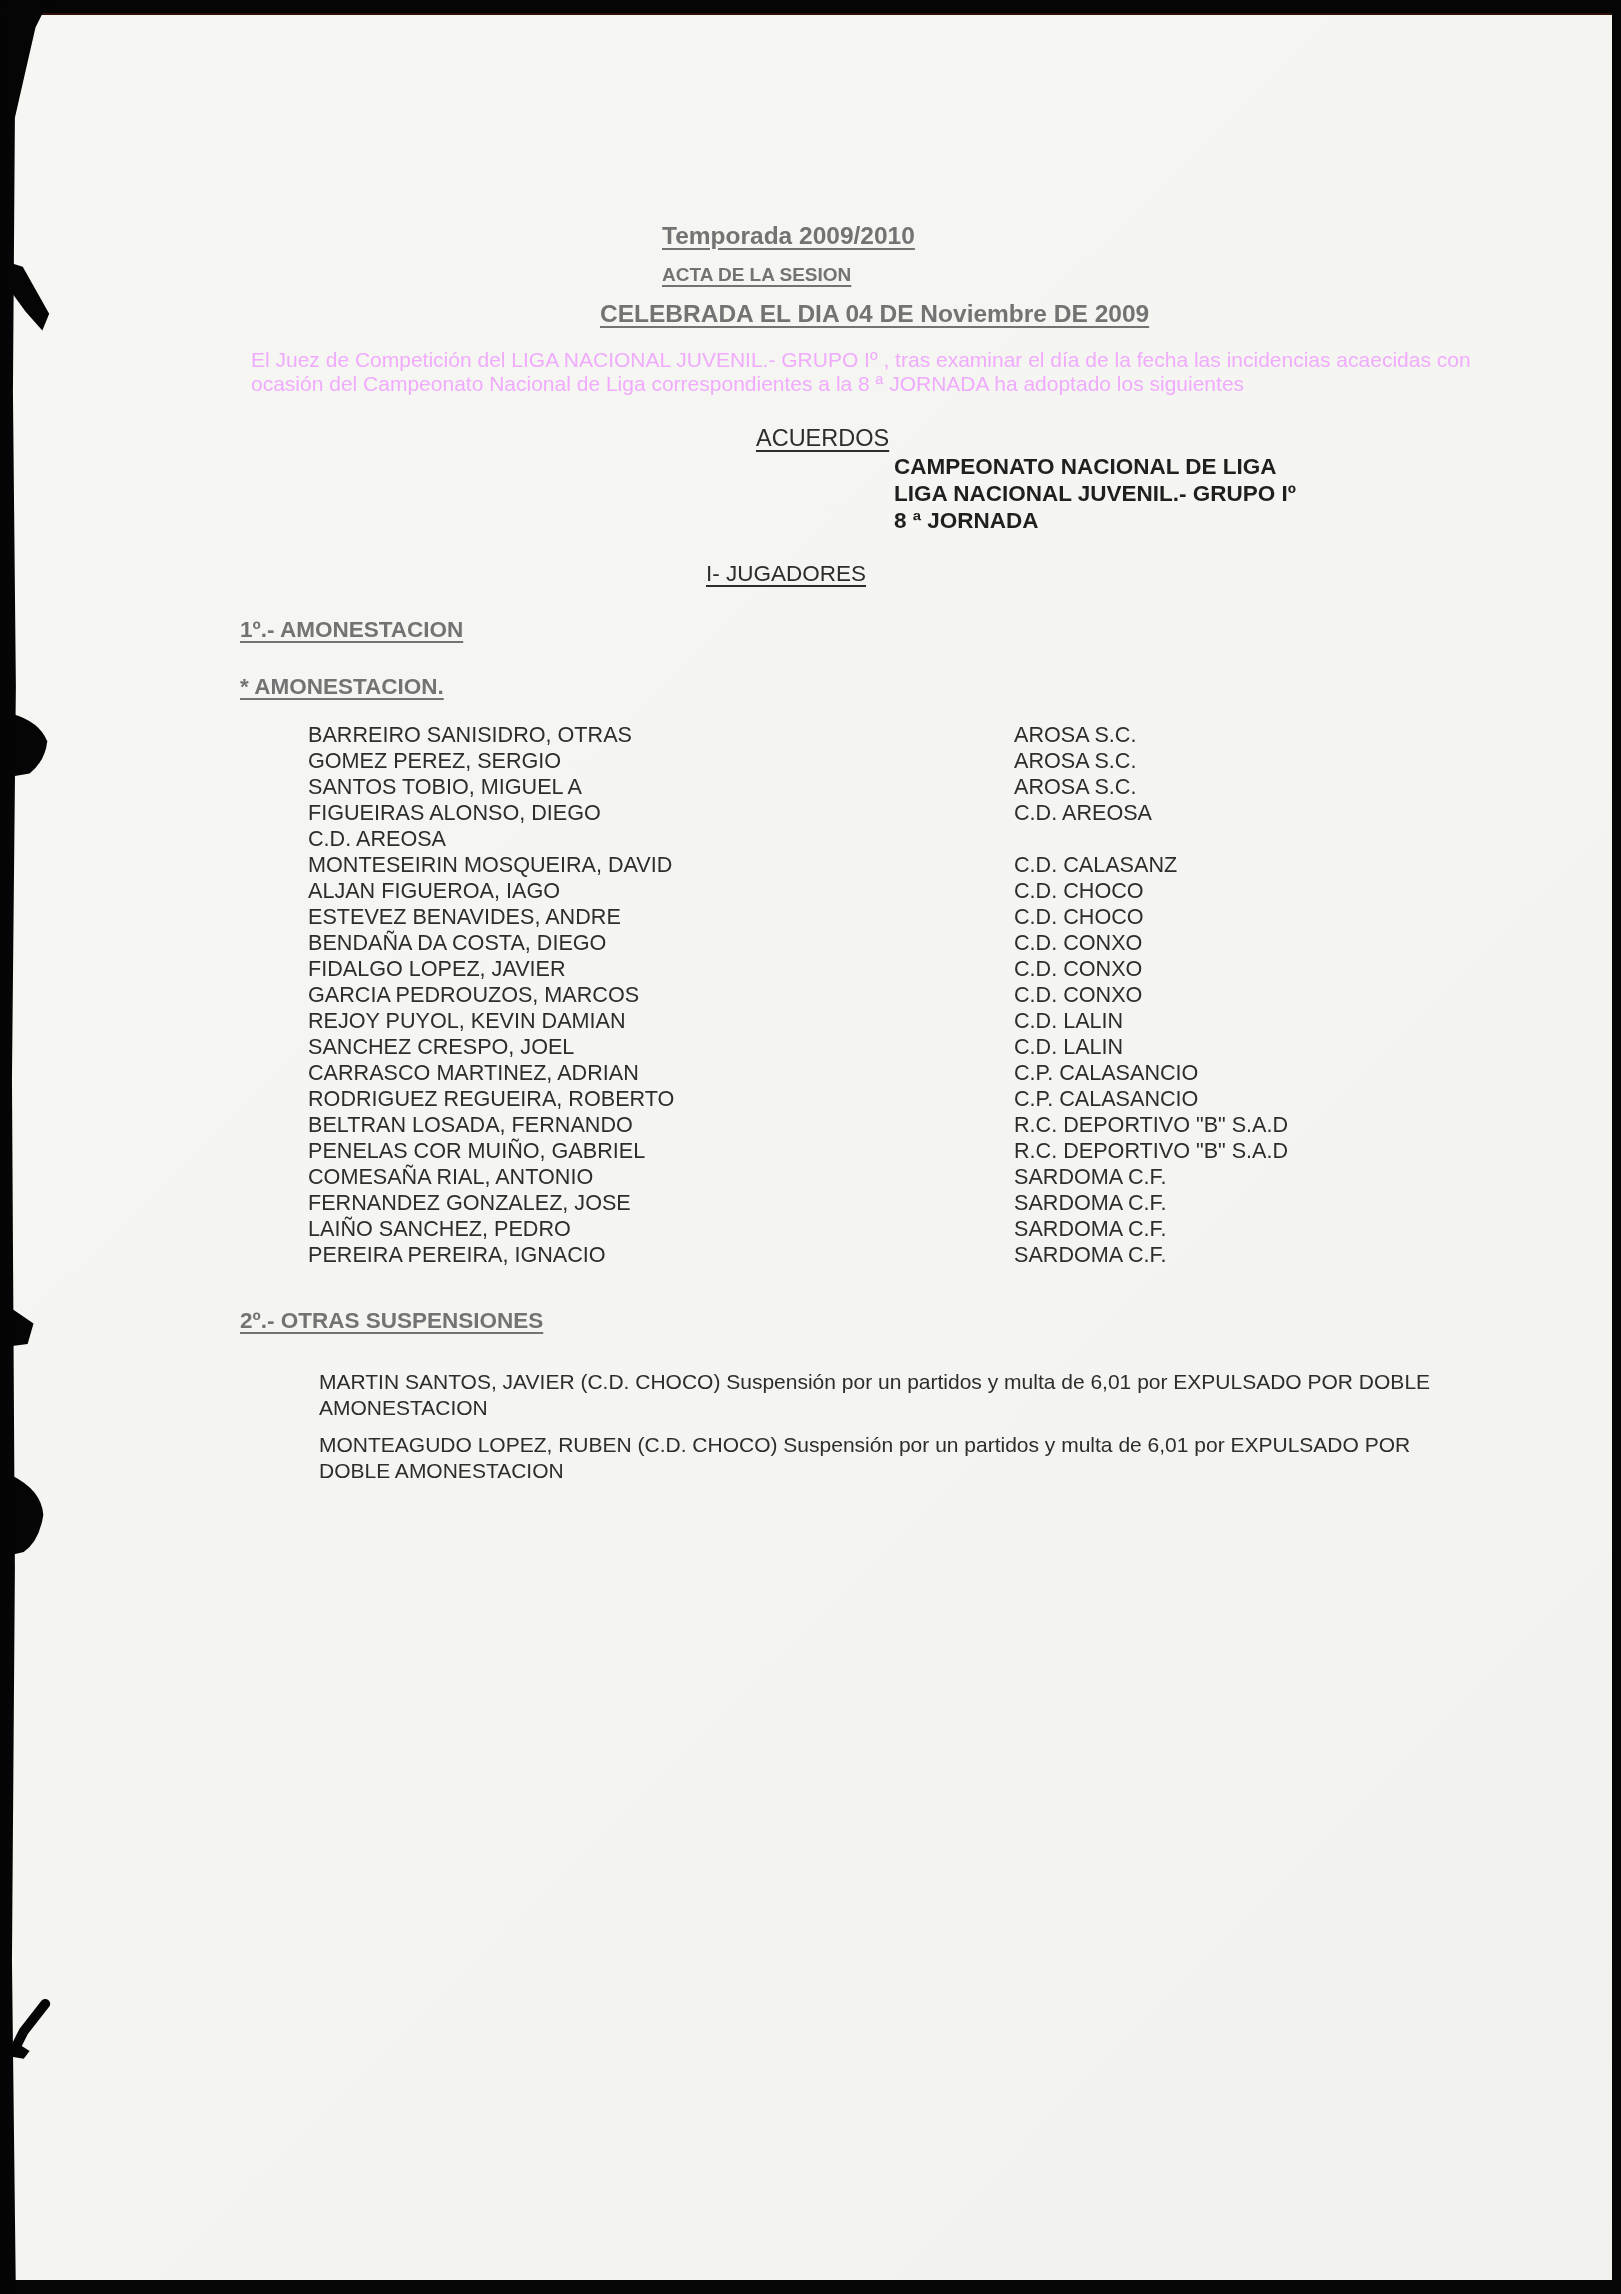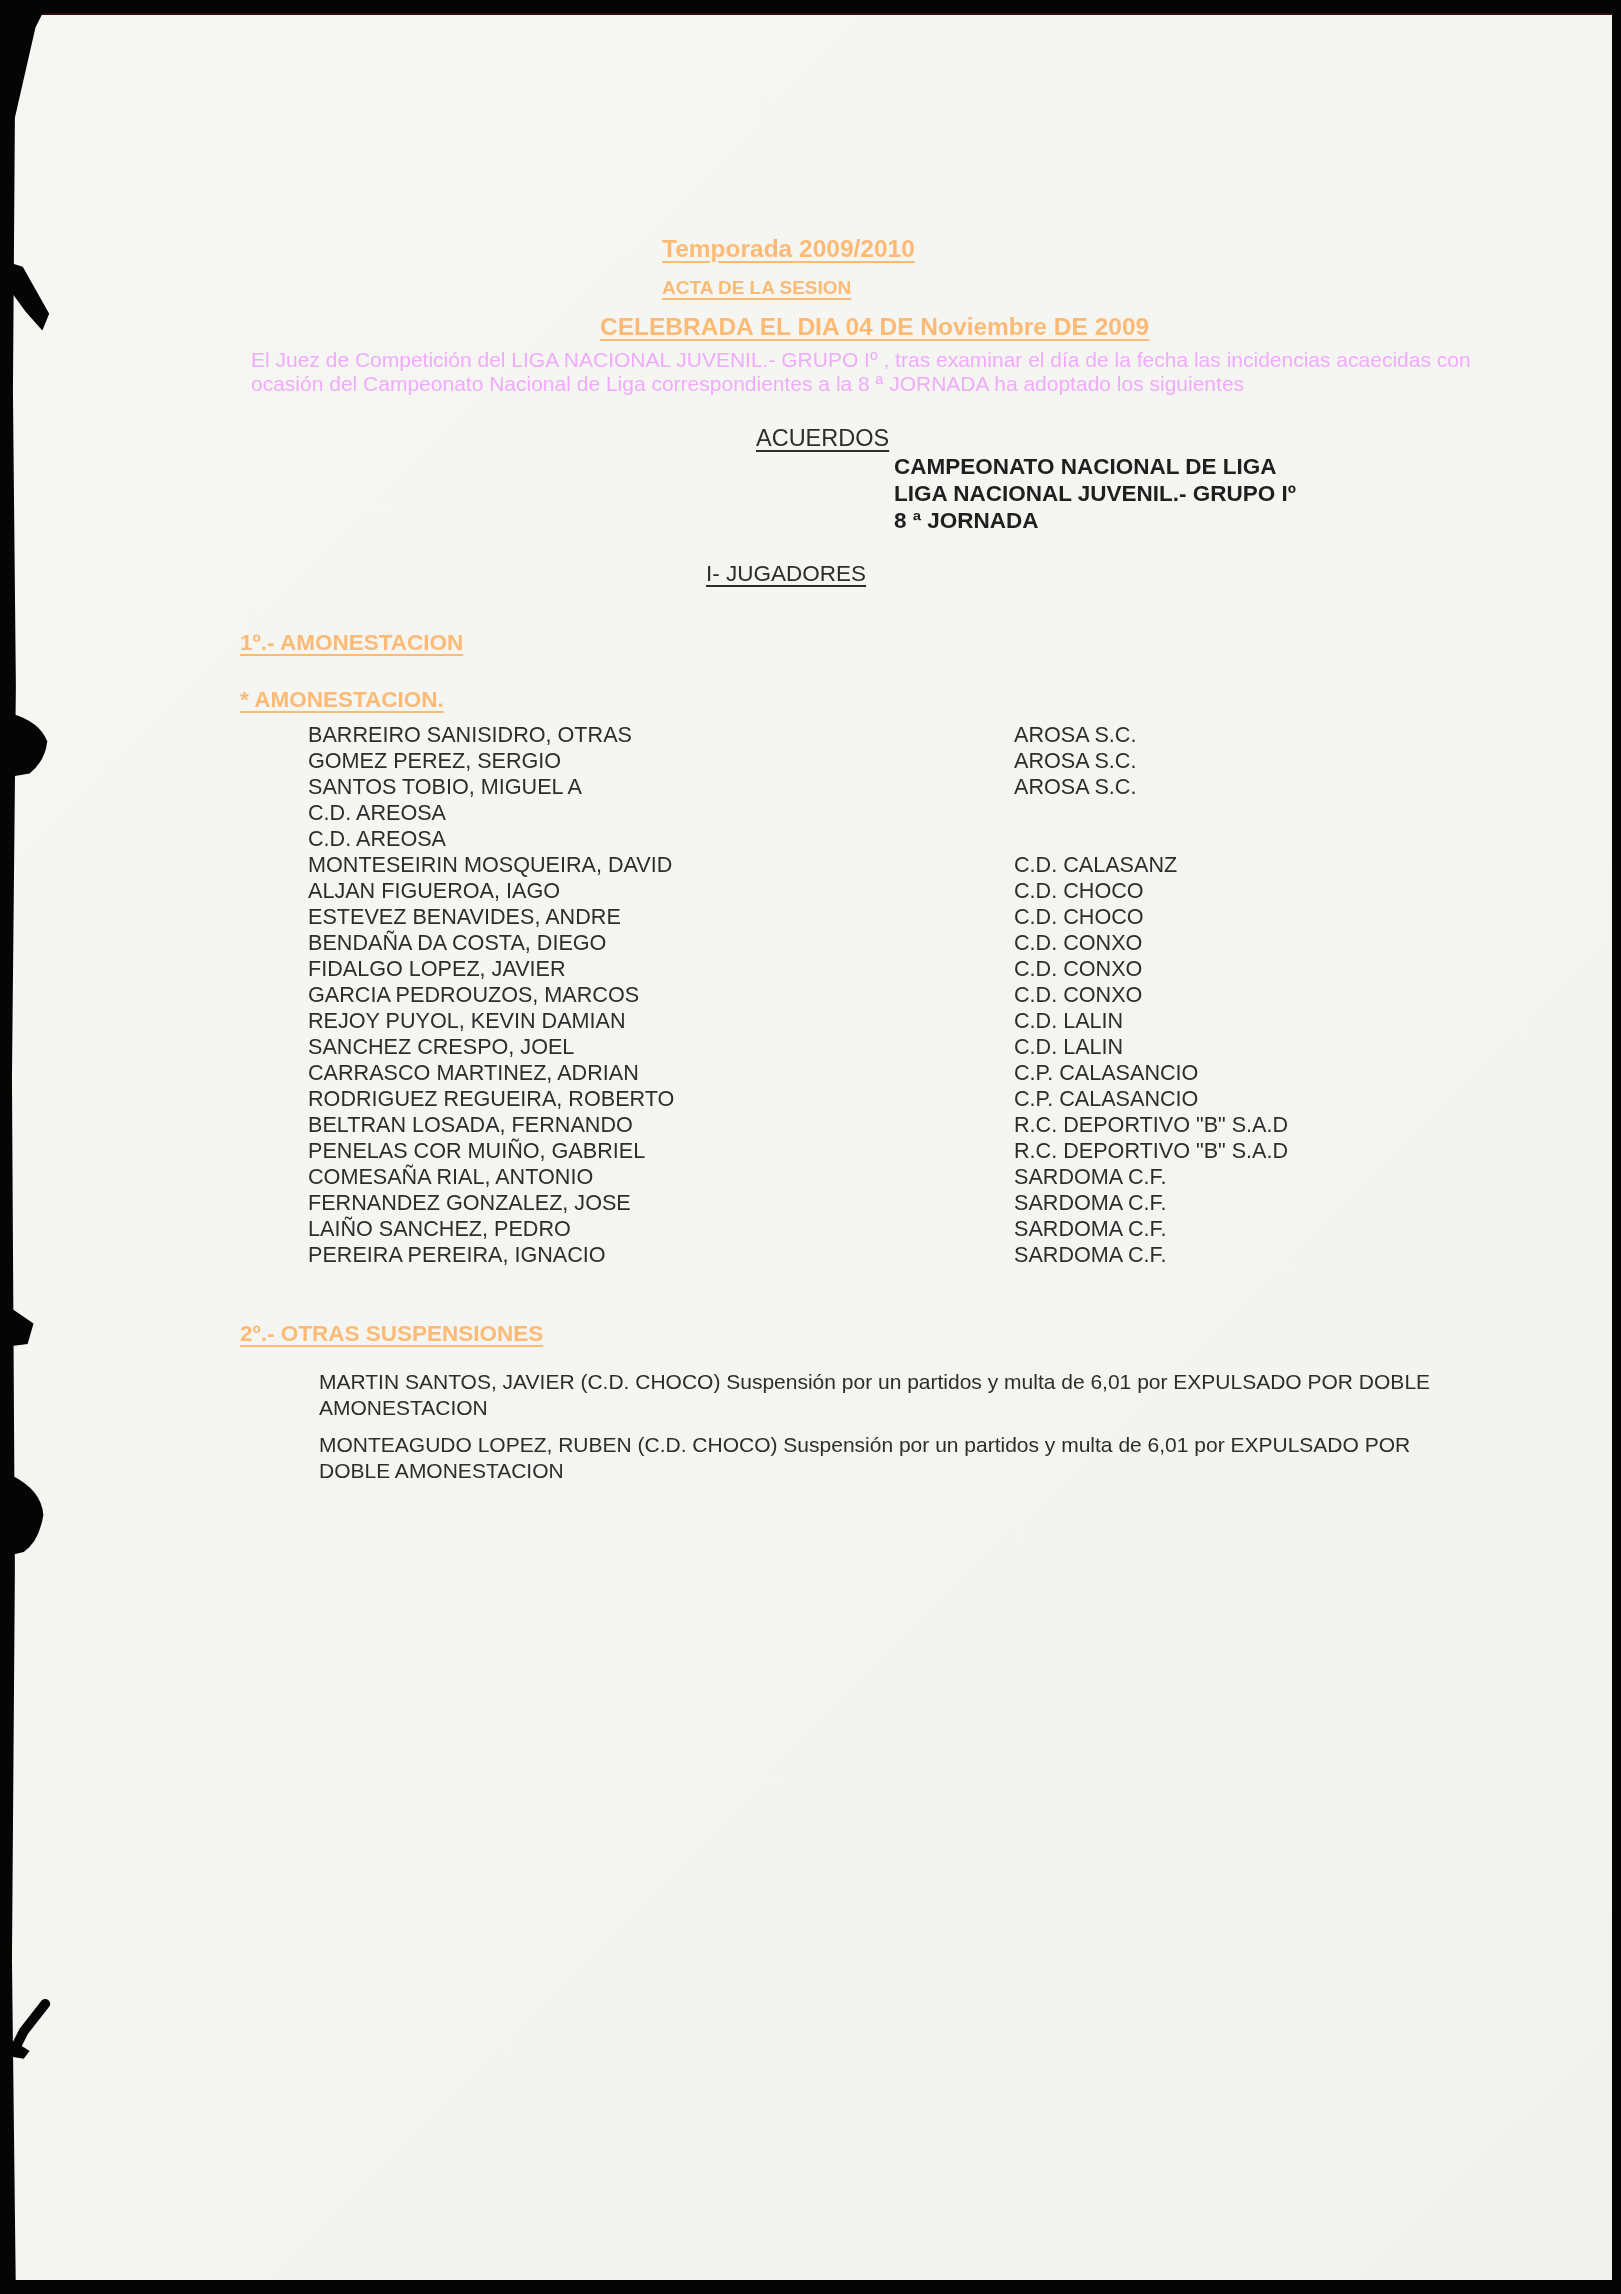--- a/index.html
+++ b/index.html
@@ -15,21 +15,21 @@
     position:absolute;left:9.8px;top:11.8px;right:8.8px;bottom:13.7px;
     background:linear-gradient(135deg,#f6f6f3 0%,#f4f4f1 55%,#f1f1ee 100%);
   }
   .bar{position:absolute;background:#050505;}
   .bar.top{left:0;top:0;width:1621px;height:12.7px;border-bottom:2px solid #2e0f0a;}
   .bar.right{right:0;top:0;width:8.8px;height:2295px;}
   .bar.bottom{left:0;bottom:0;width:1621px;height:14.7px;}
   .left-edge{position:absolute;left:0;top:0;}
 
   .t{position:absolute;color:#2d2d2d;white-space:nowrap;}
-  .b{font-weight:bold;color:#fdba74;margin-top:13px;}
+  .b{font-weight:bold;color:#737373;}
   .u{text-decoration:underline;text-decoration-thickness:2px;text-underline-offset:3.9px;}
 
   .season   {left:662px;top:222px;font-size:24.5px;}
   .acta     {left:662px;top:264px;font-size:19px;}
   .celebrada{left:600px;top:300px;font-size:24.5px;}
 
   .intro{
     position:absolute;left:251px;top:348px;width:1230px;
     font-size:21px;line-height:23.5px;color:#f0abfc;white-space:normal;
   }
@@ -102,20 +102,21 @@
       </div>
       <div class="row">
         <span class="pname">GOMEZ PEREZ, SERGIO</span>
         <span class="pclub">AROSA S.C.</span>
       </div>
       <div class="row">
         <span class="pname">SANTOS TOBIO, MIGUEL A</span>
         <span class="pclub">AROSA S.C.</span>
       </div>
       <div class="row">
+        <span class="pname">FIGUEIRAS ALONSO, DIEGO</span>
         <span class="pclub">C.D. AREOSA</span>
       </div>
       <div class="row">
         <span class="pclub">C.D. AREOSA</span>
       </div>
       <div class="row">
         <span class="pname">MONTESEIRIN MOSQUEIRA, DAVID</span>
         <span class="pclub">C.D. CALASANZ</span>
       </div>
       <div class="row">

